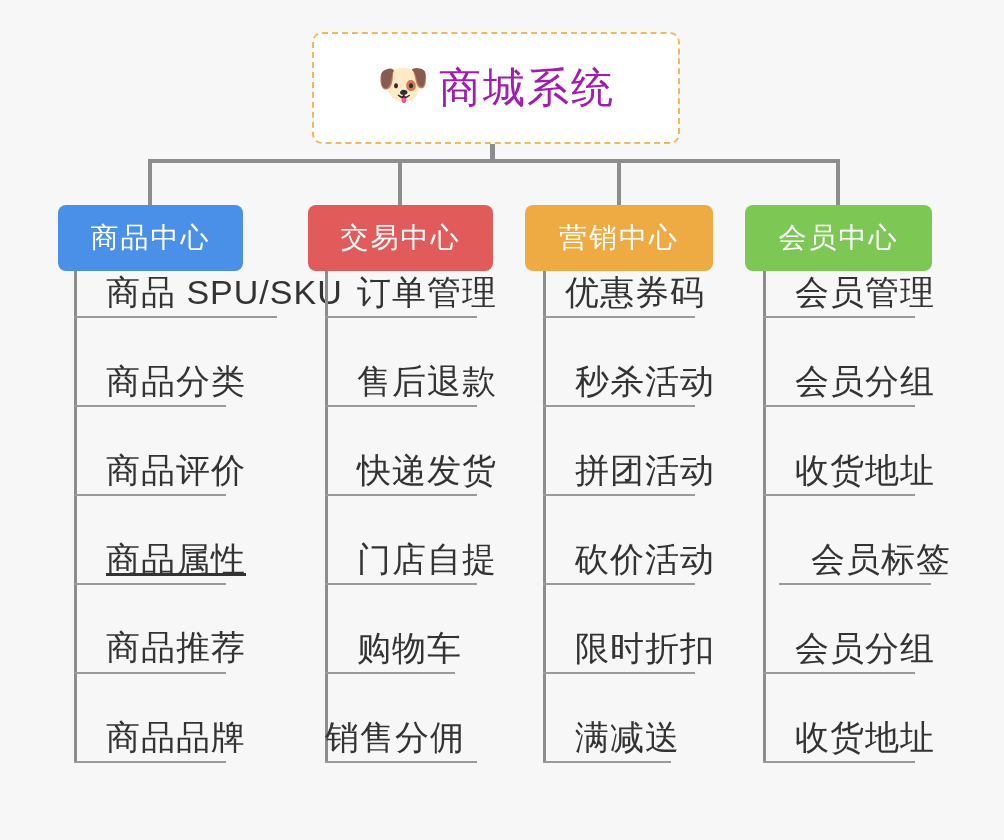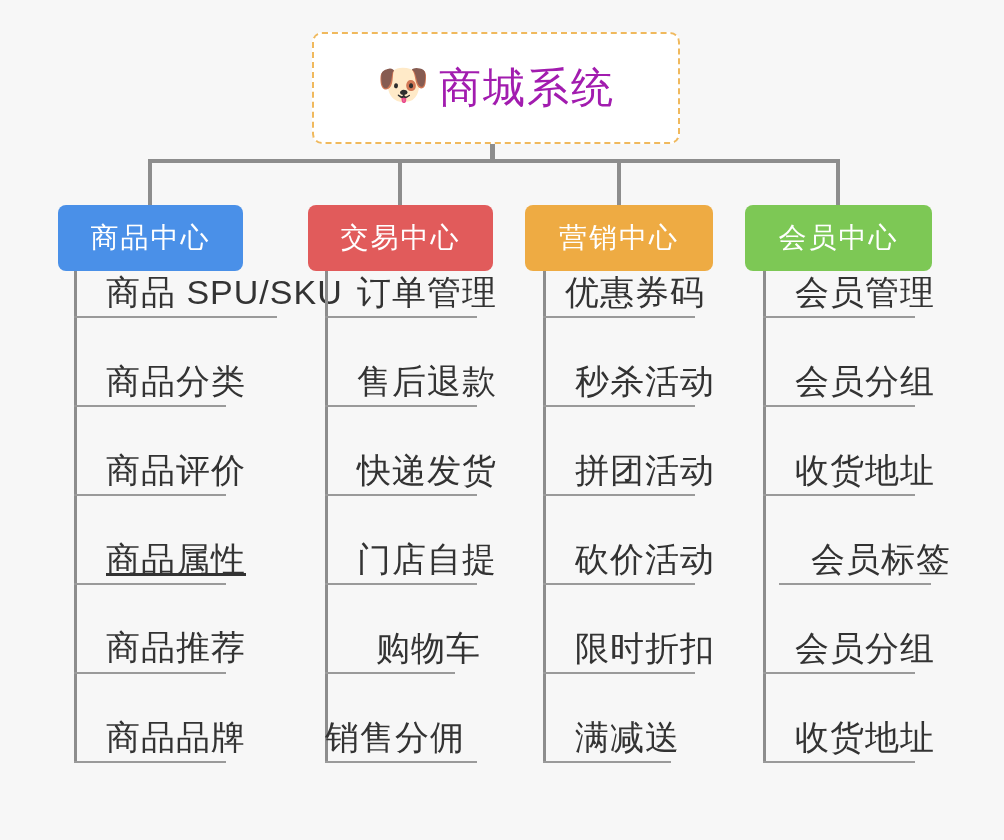--- a/index.html
+++ b/index.html
@@ -173,21 +173,21 @@
         </div>
         <div class="leaf-item" style="left: 17px; top: 179px; width: 152px; height: 46px;">
           <span class="leaf-label" style="margin-left: 32px;">快递发货</span>
           <div class="leaf-rule" style="width: 152px;"></div>
         </div>
         <div class="leaf-item" style="left: 17px; top: 268px; width: 152px; height: 46px;">
           <span class="leaf-label" style="margin-left: 32px;">门店自提</span>
           <div class="leaf-rule" style="width: 152px;"></div>
         </div>
         <div class="leaf-item" style="left: 17px; top: 357px; width: 130px; height: 46px;">
-          <span class="leaf-label" style="margin-left: 51px;">购物车</span>
+          <span class="leaf-label" style="margin-left: 32px;">购物车</span>
           <div class="leaf-rule" style="width: 130px;"></div>
         </div>
         <div class="leaf-item" style="left: 17px; top: 446px; width: 152px; height: 46px;">
           <span class="leaf-label" style="">销售分佣</span>
           <div class="leaf-rule" style="width: 152px;"></div>
         </div>
       </div>
     </div>
     <div class="column" style="left: 525px; width: 188px;">
       <div class="col-header" style="width: 188px; background: rgb(238, 171, 67);">营销中心</div>

